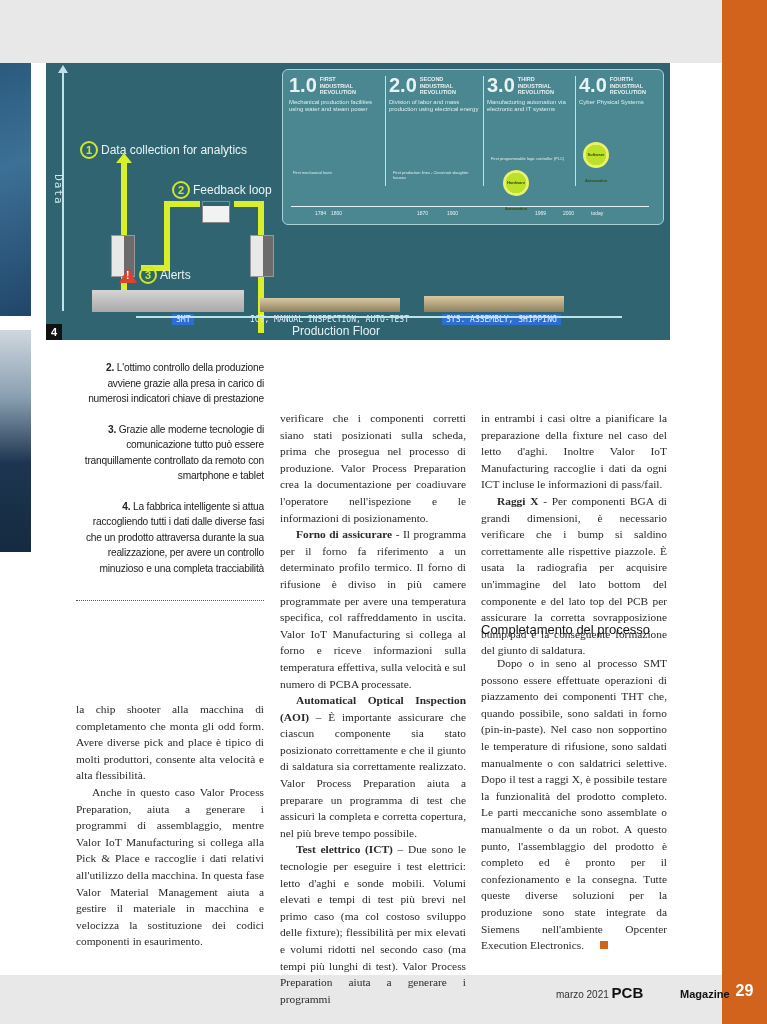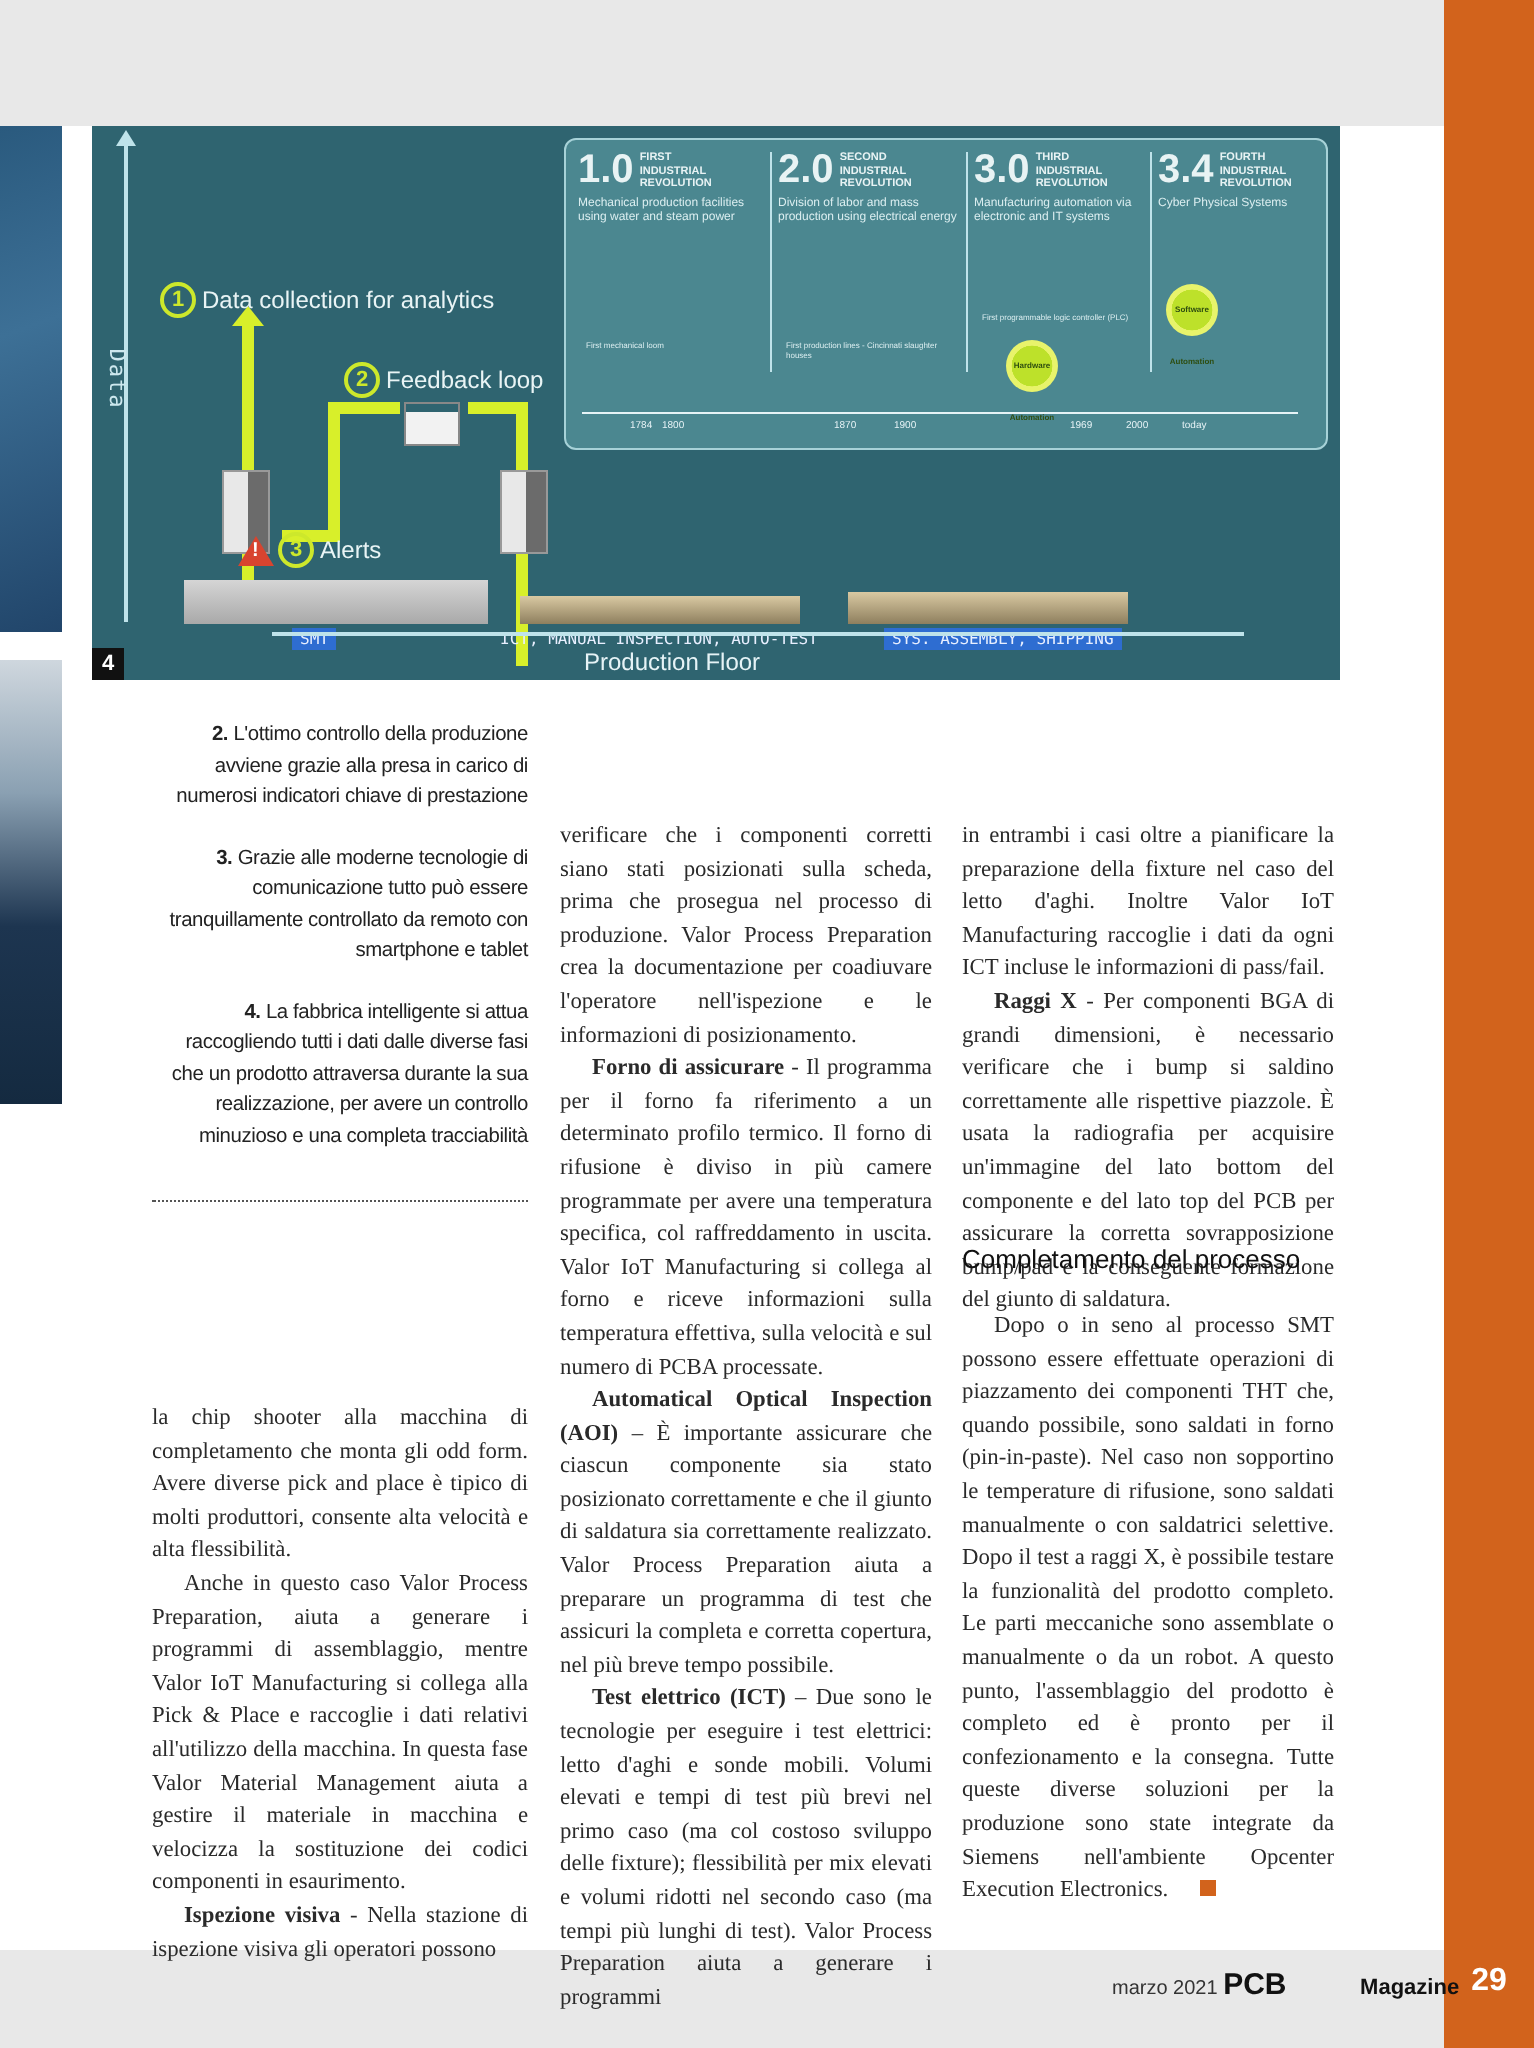--- a/index.html
+++ b/index.html
@@ -85,21 +85,21 @@
       <div class="cap" style="left:4px;">First production lines - Cincinnati slaughter houses</div>
     </div>
     <div class="revdiv" style="left:200px;"></div>
     <div class="rev" style="left:204px;">
       <span class="big">3.0</span><span class="ttl">THIRD INDUSTRIAL REVOLUTION</span>
       <div class="desc">Manufacturing automation via electronic and IT systems</div>
       <div class="cap" style="left:4px;top:82px;">First programmable logic controller (PLC)</div>
     </div>
     <div class="revdiv" style="left:292px;"></div>
     <div class="rev" style="left:296px;">
-      <span class="big">3.4</span><span class="ttl">FOURTH INDUSTRIAL REVOLUTION</span>
+      <span class="big">4.0</span><span class="ttl">FOURTH INDUSTRIAL REVOLUTION</span>
       <div class="desc">Cyber Physical Systems</div>
     </div>
     <div class="seal" style="left:220px;top:100px;">Hardware Automation</div>
     <div class="seal" style="left:300px;top:72px;">Software Automation</div>
     <div class="timeline"></div>
     <span class="tl-tick" style="left:32px;">1784</span>
     <span class="tl-tick" style="left:48px;">1800</span>
     <span class="tl-tick" style="left:134px;">1870</span>
     <span class="tl-tick" style="left:164px;">1900</span>
     <span class="tl-tick" style="left:252px;">1969</span>
@@ -132,40 +132,39 @@
     </div>
   <div class="step" style="left:93px;top:203px;">
     <span class="num">3</span>
     <span>Alerts</span>
   </div>
 
   <div class="machines" style="left:46px;width:152px;"></div>
   <div class="machines" style="left:214px;width:140px;background:linear-gradient(180deg,#d9c9a2,#8e7f5e);height:14px;"></div>
   <div class="machines" style="left:378px;width:140px;background:linear-gradient(180deg,#d9c9a2,#8e7f5e);height:16px;"></div>
 
-  <span class="tag" style="left:100px;">SMT</span>
+  <span class="tag" style="left:126px;">SMT</span>
   <span class="tag" style="left:200px;background:none;">ICT, MANUAL INSPECTION, AUTO-TEST</span>
   <span class="tag" style="left:396px;">SYS. ASSEMBLY, SHIPPING</span>
 
   <div class="xarrow"></div>
   <div class="xlabel">Production Floor</div>
   <div class="figno">4</div>
 </div>
 
 <div class="captions">
   <p><b>2.</b> <span>L'ottimo controllo della produzione avviene grazie alla presa in carico di numerosi indicatori chiave di prestazione</span></p>
   <p><b>3.</b> <span>Grazie alle moderne tecnologie di comunicazione tutto può essere tranquillamente controllato da remoto con smartphone e tablet</span></p>
   <p><b>4.</b> <span>La fabbrica intelligente si attua raccogliendo tutti i dati dalle diverse fasi che un prodotto attraversa durante la sua realizzazione, per avere un controllo minuzioso e una completa tracciabilità</span></p>
 </div>
 <div class="capline"></div>
 
 <div class="col c1a">
   <p class="noind">la chip shooter alla macchina di completamento che monta gli odd form. Avere diverse pick and place è tipico di molti produttori, consente alta velocità e alta flessibilità.</p>
   <p>Anche in questo caso Valor Process Preparation, aiuta a generare i programmi di assemblaggio, mentre Valor IoT Manufacturing si collega alla Pick &amp; Place e raccoglie i dati relativi all'utilizzo della macchina. In questa fase Valor Material Management aiuta a gestire il materiale in macchina e velocizza la sostituzione dei codici componenti in esaurimento.</p>
-  <p><b>Ispezione visiva</b><span> - Nella stazione di ispezione visiva gli operatori possono</span></p>
 </div>
 
 <div class="col c2">
   <p class="noind">verificare che i componenti corretti siano stati posizionati sulla scheda, prima che prosegua nel processo di produzione. Valor Process Preparation crea la documentazione per coadiuvare l'operatore nell'ispezione e le informazioni di posizionamento.</p>
   <p><b>Forno di assicurare</b><span> - Il programma per il forno fa riferimento a un determinato profilo termico. Il forno di rifusione è diviso in più camere programmate per avere una temperatura specifica, col raffreddamento in uscita. Valor IoT Manufacturing si collega al forno e riceve informazioni sulla temperatura effettiva, sulla velocità e sul numero di PCBA processate.</span></p>
   <p><b>Automatical Optical Inspection (AOI)</b><span> – È importante assicurare che ciascun componente sia stato posizionato correttamente e che il giunto di saldatura sia correttamente realizzato. Valor Process Preparation aiuta a preparare un programma di test che assicuri la completa e corretta copertura, nel più breve tempo possibile.</span></p>
   <p><b>Test elettrico (ICT)</b><span> – Due sono le tecnologie per eseguire i test elettrici: letto d'aghi e sonde mobili. Volumi elevati e tempi di test più brevi nel primo caso (ma col costoso sviluppo delle fixture); flessibilità per mix elevati e volumi ridotti nel secondo caso (ma tempi più lunghi di test). Valor Process Preparation aiuta a generare i programmi</span></p>
 </div>
 
 <div class="col c3">

